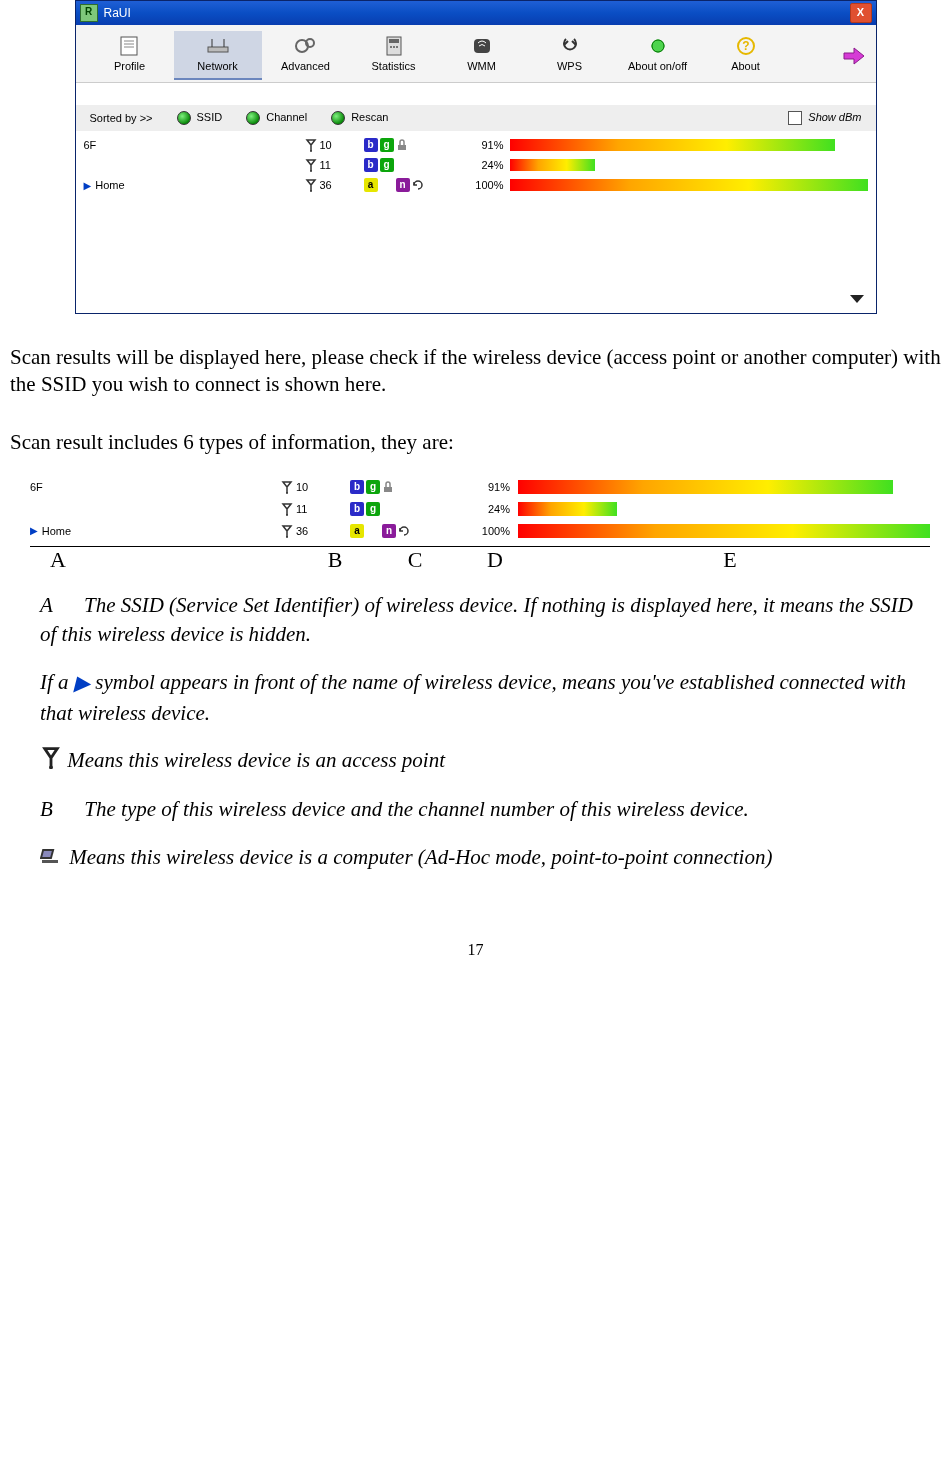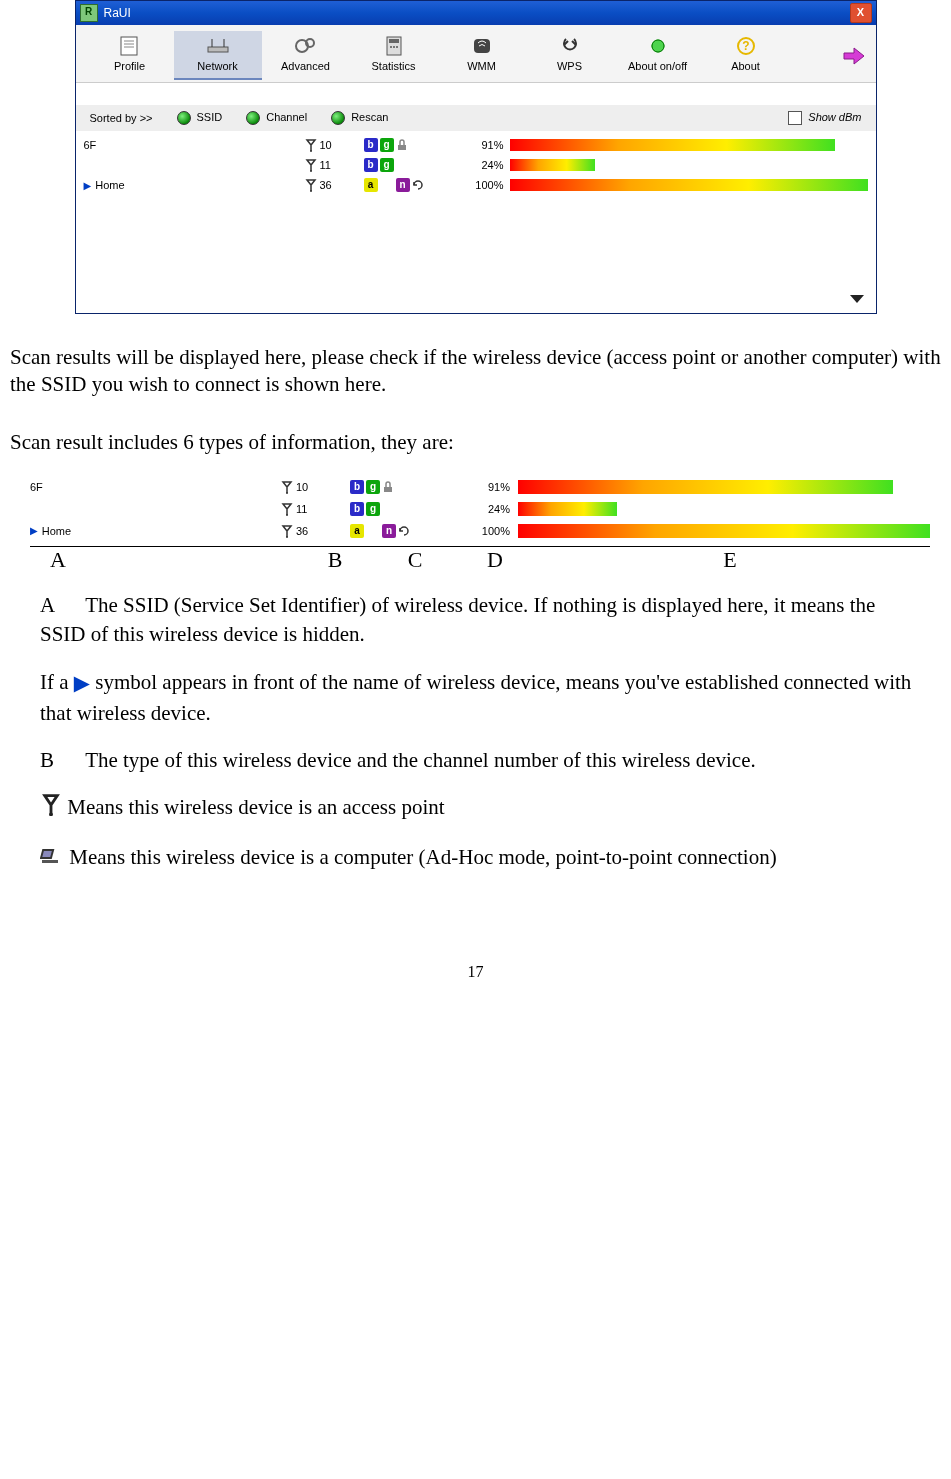--- a/index.html
+++ b/index.html
@@ -186,20 +186,21 @@
     padding: 2px 10px 4px 0;
   }
   .down-arrow-bar svg { width: 18px; height: 12px; }
   
   .doc-text {
     font-size: 21px;
     line-height: 1.3;
     margin: 30px 0 10px 0;
   }
   .doc-italic {
+    font-style: italic;
     font-size: 21px;
     line-height: 1.4;
     margin: 18px 0 10px 30px;
     padding-right: 20px;
   }
   
   .detail-fig {
     width: 900px;
     margin: 20px 0 0 20px;
     font-family: Tahoma, sans-serif;
@@ -231,21 +232,21 @@
   .labels-row .lc { width: 90px; text-align: center; }
   .labels-row .ld { width: 70px; text-align: center; }
   .labels-row .le { flex: 1; text-align: center; }
   .inline-icon {
     display: inline-block;
     vertical-align: middle;
   }
   .footer-num {
     text-align: center;
     font-size: 16px;
-    margin-top: 88px;
+    margin-top: 66px;
   }
 </style>
 </head>
 <body>
 
 <div class="page">
 
   <div class="app">
     <div class="titlebar">
       <div class="win-icon">R</div>
@@ -512,32 +513,32 @@
     </div>
   </div>
 
   <div class="doc-italic" style="white-space:pre-wrap">A      The SSID (Service Set Identifier) of wireless device. If nothing is displayed here, it means the SSID of this wireless device is hidden.</div>
 
   <div class="doc-italic">
     <span>If a</span>
     <span class="inline-icon" style="color:#003ec4">▶</span>
     <span>symbol appears in front of the name of wireless device, means you've established connected with that wireless device.</span>
   </div>
-
-  <div class="doc-italic" style="white-space:pre-wrap">B      The type of this wireless device and the channel number of this wireless device.</div>
 
   <div class="doc-italic">
     <span class="inline-icon">
       <svg width="22" height="22" viewBox="0 0 14 14">
           <path d="M3 1 L11 1 L7 7 Z M7 7 L7 13" stroke="#222" fill="none" stroke-width="1.8"></path>
           <circle cx="7" cy="13" r="1.2" fill="#222"></circle>
         </svg>
     </span>
     <span>Means this wireless device is an access point</span>
   </div>
+
+  <div class="doc-italic" style="white-space:pre-wrap">B      The type of this wireless device and the channel number of this wireless device.</div>
 
   <div class="doc-italic">
     <span class="inline-icon">
       <svg width="24" height="24" viewBox="0 0 24 24">
           <rect x="4" y="6" width="12" height="10" fill="#333" transform="skewX(-15)"></rect>
           <rect x="6" y="8" width="8" height="6" fill="#88b" transform="skewX(-15)"></rect>
           <rect x="2" y="17" width="16" height="3" fill="#555"></rect>
         </svg>
     </span>
     <span>Means this wireless device is a computer (Ad-Hoc mode, point-to-point connection)</span>

